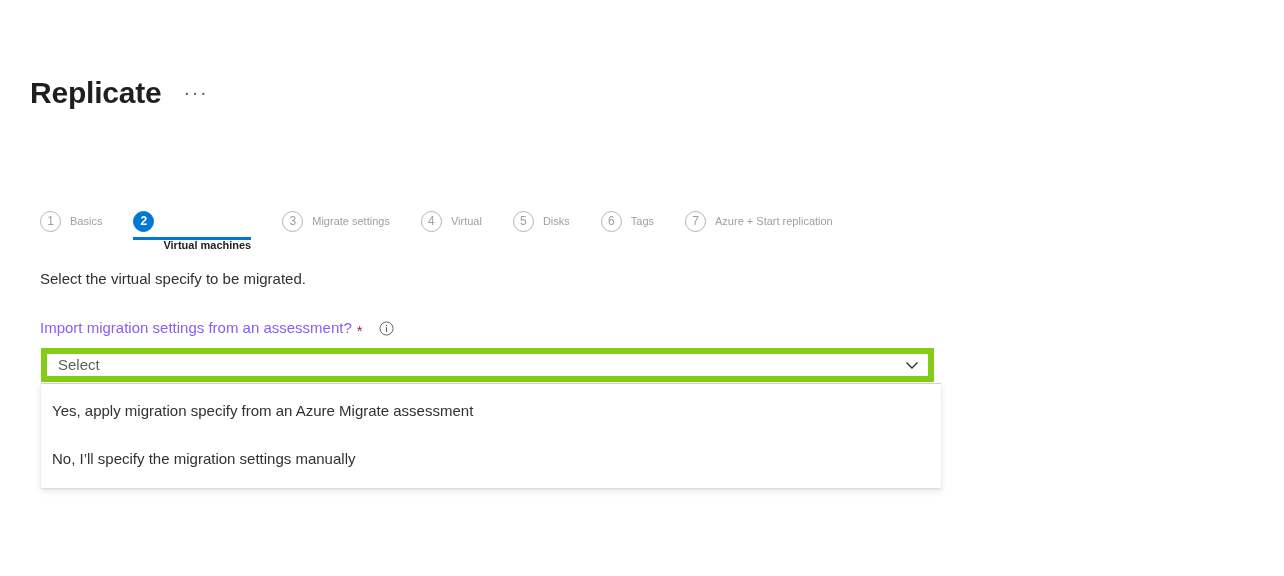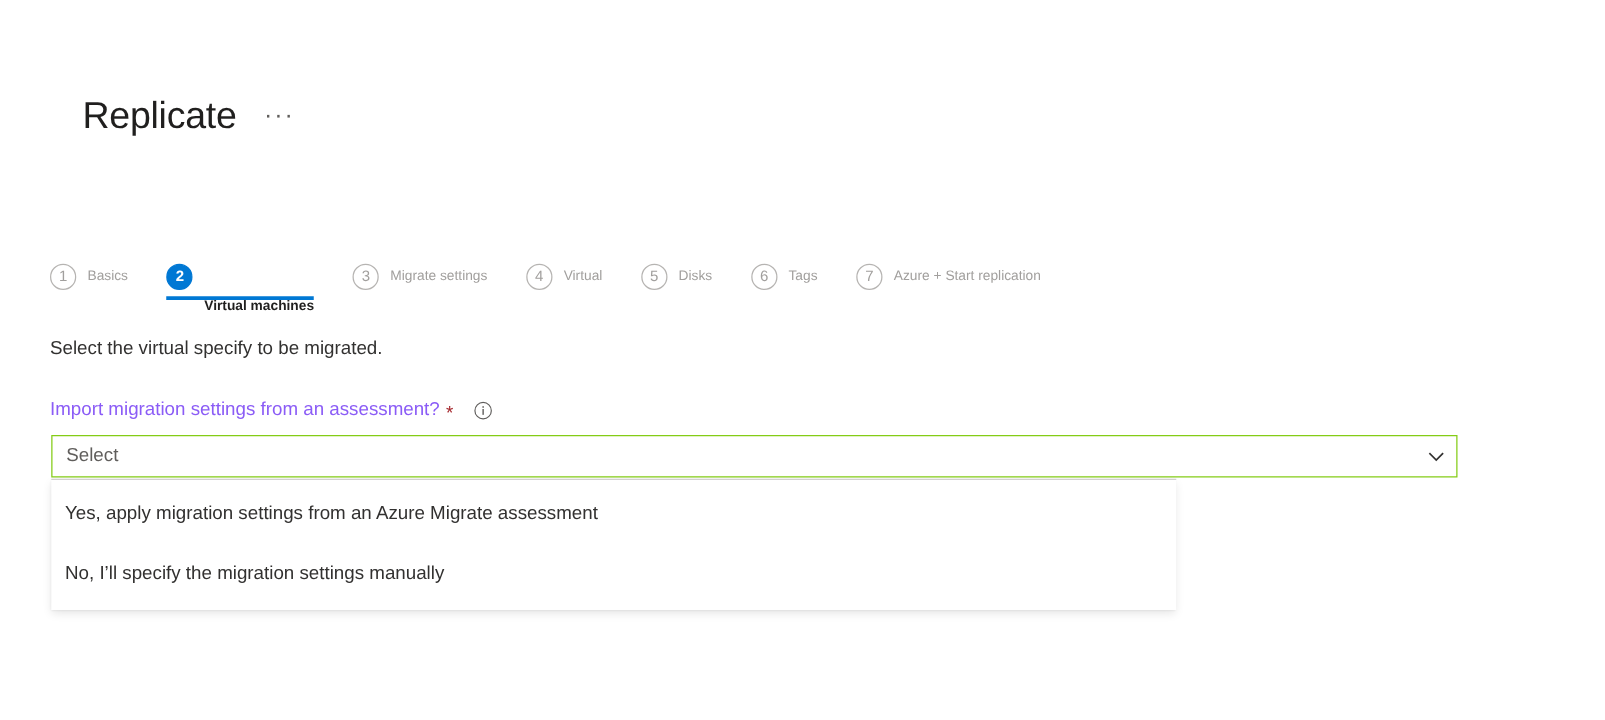--- a/index.html
+++ b/index.html
@@ -19,26 +19,25 @@
   
   .page-header {
     position: absolute;
     left: 30px;
     top: 78px;
     display: flex;
     align-items: baseline;
   }
   .page-title {
     font-size: 30px;
-    font-weight: 400;
+    font-weight: 700;
     line-height: 1.0;
     color: #201f1e;
     letter-spacing: -0.2px;
     white-space: nowrap;
-    margin-left: 36px;
   }
   .title-ellipsis {
     margin-left: 22px;
     font-size: 20px;
     line-height: 1;
     color: #605e5c;
     letter-spacing: 1.5px;
     cursor: pointer;
     user-select: none;
     position: relative;
@@ -149,24 +148,24 @@
     justify-content: center;
     cursor: pointer;
   }
   .info-icon svg { display: block; }
 
   
   .combobox {
     position: absolute;
     left: 41px;
     top: 348px;
-    width: 1125px;
+    width: 893px;
     height: 34px;
     box-sizing: border-box;
-    border: 1px solid #84cc16;
+    border: 6px solid #84cc16;
     background: #ffffff;
     display: flex;
     align-items: center;
     cursor: pointer;
   }
   .combobox-value {
     flex: 1 1 auto;
     padding-left: 11px;
     font-size: 15px;
     line-height: 20px;
@@ -276,16 +275,16 @@
 <div class="combobox">
   <span class="combobox-value" title="Select">Select</span>
   <span class="chevron-btn">
     <svg width="16" height="16" viewBox="0 0 16 16" aria-hidden="true">
       <polyline points="3,6 8,11 13,6" fill="none" stroke="#323130" stroke-width="1.4" stroke-linecap="square" stroke-linejoin="miter"></polyline>
     </svg>
   </span>
 </div>
 
 <div class="options-panel">
-  <div class="option-item">Yes, apply migration settings from an Azure Migrate assessment</div>
+  <div class="option-item">Yes, apply migration specify from an Azure Migrate assessment</div>
   <div class="option-spacer"></div>
   <div class="option-item">No, I’ll specify the migration settings manually</div>
 </div>
 
 </body></html>

